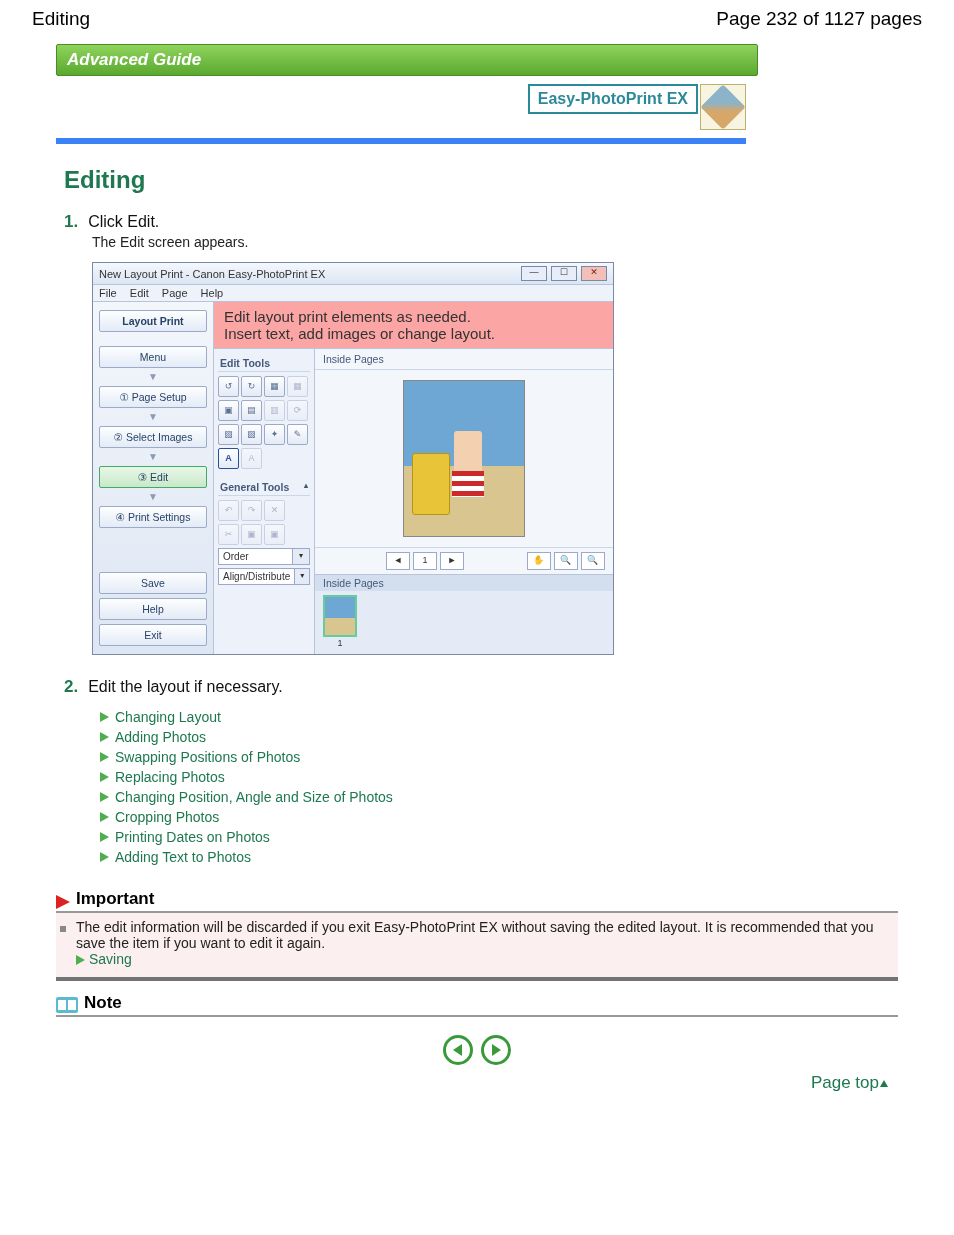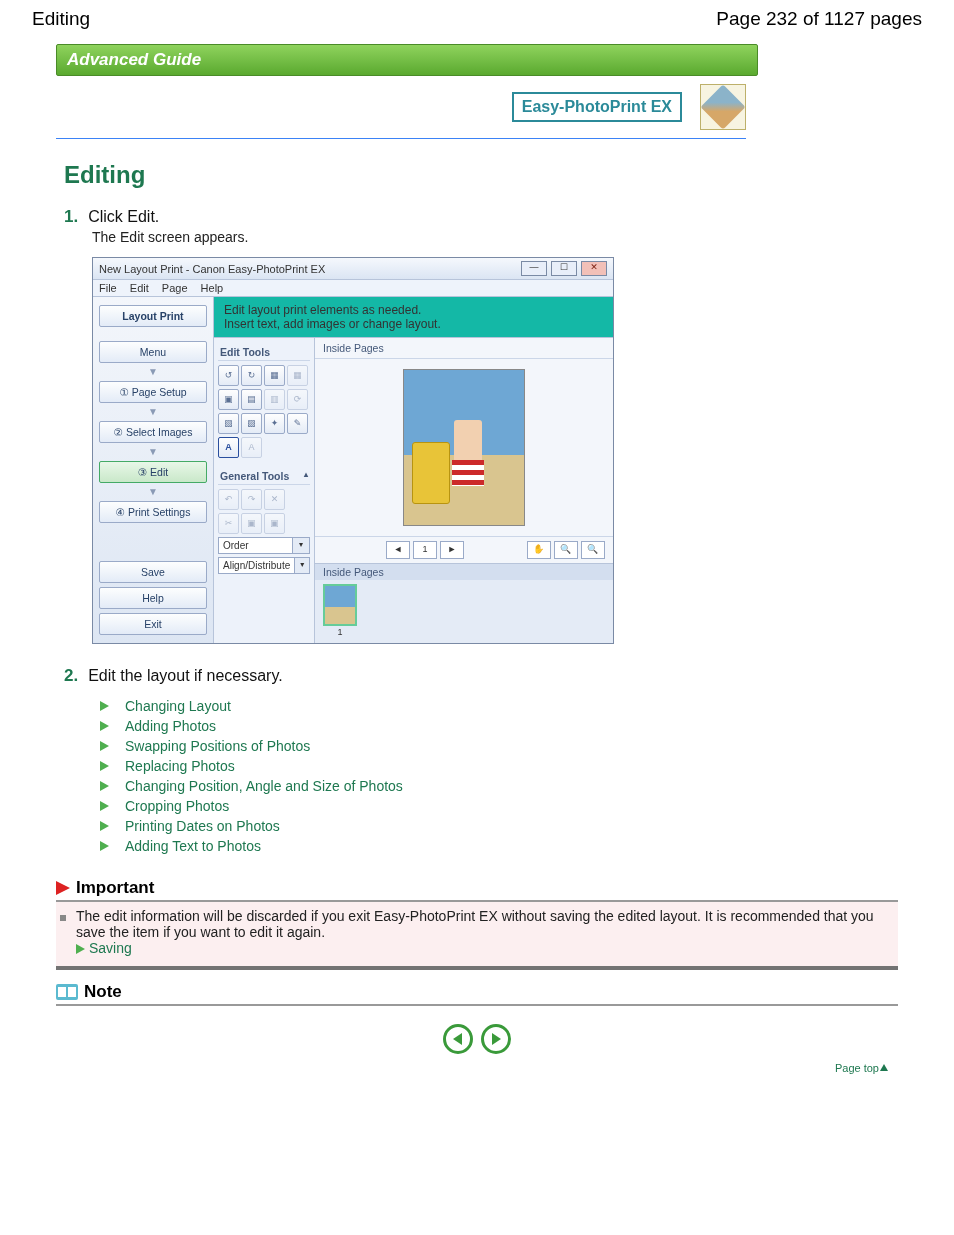--- a/index.html
+++ b/index.html
@@ -50,24 +50,24 @@
     color: #555;
     padding: 0 4px;
   }
   .breadcrumb .current {
     color: #555;
   }
   .brand-row {
     width: 690px;
     display: flex;
     justify-content: flex-end;
-    align-items: center;
+    align-items: flex-start;
     padding: 8px 0;
-    border-bottom: 1px solid #3b82f6;
-    gap: 18px;
+    border-bottom: 6px solid #3b82f6;
+    gap: 2px;
   }
   .brand-box {
     border: 2px solid #2b8a99;
     color: #2b8a99;
     font-weight: bold;
     font-size: 16px;
     padding: 4px 8px;
   }
   .brand-logo {
     width: 44px;
@@ -182,23 +182,23 @@
     line-height: 10px;
   }
   .sm-left-spacer { flex: 1; }
   .sm-right {
     flex: 1;
     display: flex;
     flex-direction: column;
   }
   .sm-instr {
     padding: 6px 10px;
-    font-size: 12px;
+    font-size: 15px;
     border-bottom: 1px solid #b7c4da;
-    background: #14b8a6;
+    background: #fca5a5;
   }
   .sm-workarea {
     flex: 1;
     display: flex;
   }
   .sm-tools {
     width: 92px;
     border-right: 1px solid #b7c4da;
     background: #edf2fa;
     padding: 4px 4px;
@@ -347,36 +347,36 @@
   }
   .link-list {
     margin: 8px 0 0 0;
     padding: 0;
     list-style: none;
   }
   .link-list li {
     padding: 2px 8px;
     display: flex;
     align-items: center;
-    gap: 16px;
+    gap: 6px;
   }
   .arrow-bullet {
     width: 0; height: 0;
     border-top: 5px solid transparent;
     border-bottom: 5px solid transparent;
     border-left: 9px solid #4faf4f;
   }
   .link-list a {
     color: #1e7850;
     text-decoration: none;
     font-size: 14px;
   }
   .callout-header {
     display: flex;
-    align-items: center;
+    align-items: flex-end;
     gap: 6px;
     border-bottom: 2px solid #999;
     padding-bottom: 2px;
     margin-top: 12px;
     font-size: 17px;
     font-weight: bold;
     color: #000;
   }
   .imp-marker {
     width: 0; height: 0;
@@ -438,21 +438,21 @@
   .nav-circle .tri {
     width: 0; height: 0;
     border-top: 6px solid transparent;
     border-bottom: 6px solid transparent;
   }
   .nav-circle.prev .tri { border-right: 9px solid #3a9a3a; margin-left: -2px; }
   .nav-circle.next .tri { border-left: 9px solid #3a9a3a; margin-right: -2px; }
   .page-top-link {
     text-align: right;
     padding-right: 10px;
-    font-size: 11px;
+    font-size: 17px;
   }
   .page-top-link a { color: #1e7850; text-decoration: none; }
   .up-caret {
     display: inline-block;
     width: 0; height: 0;
     border-left: 4px solid transparent;
     border-right: 4px solid transparent;
     border-bottom: 7px solid #1e7850;
     vertical-align: 1px;
     margin-left: 1px;

